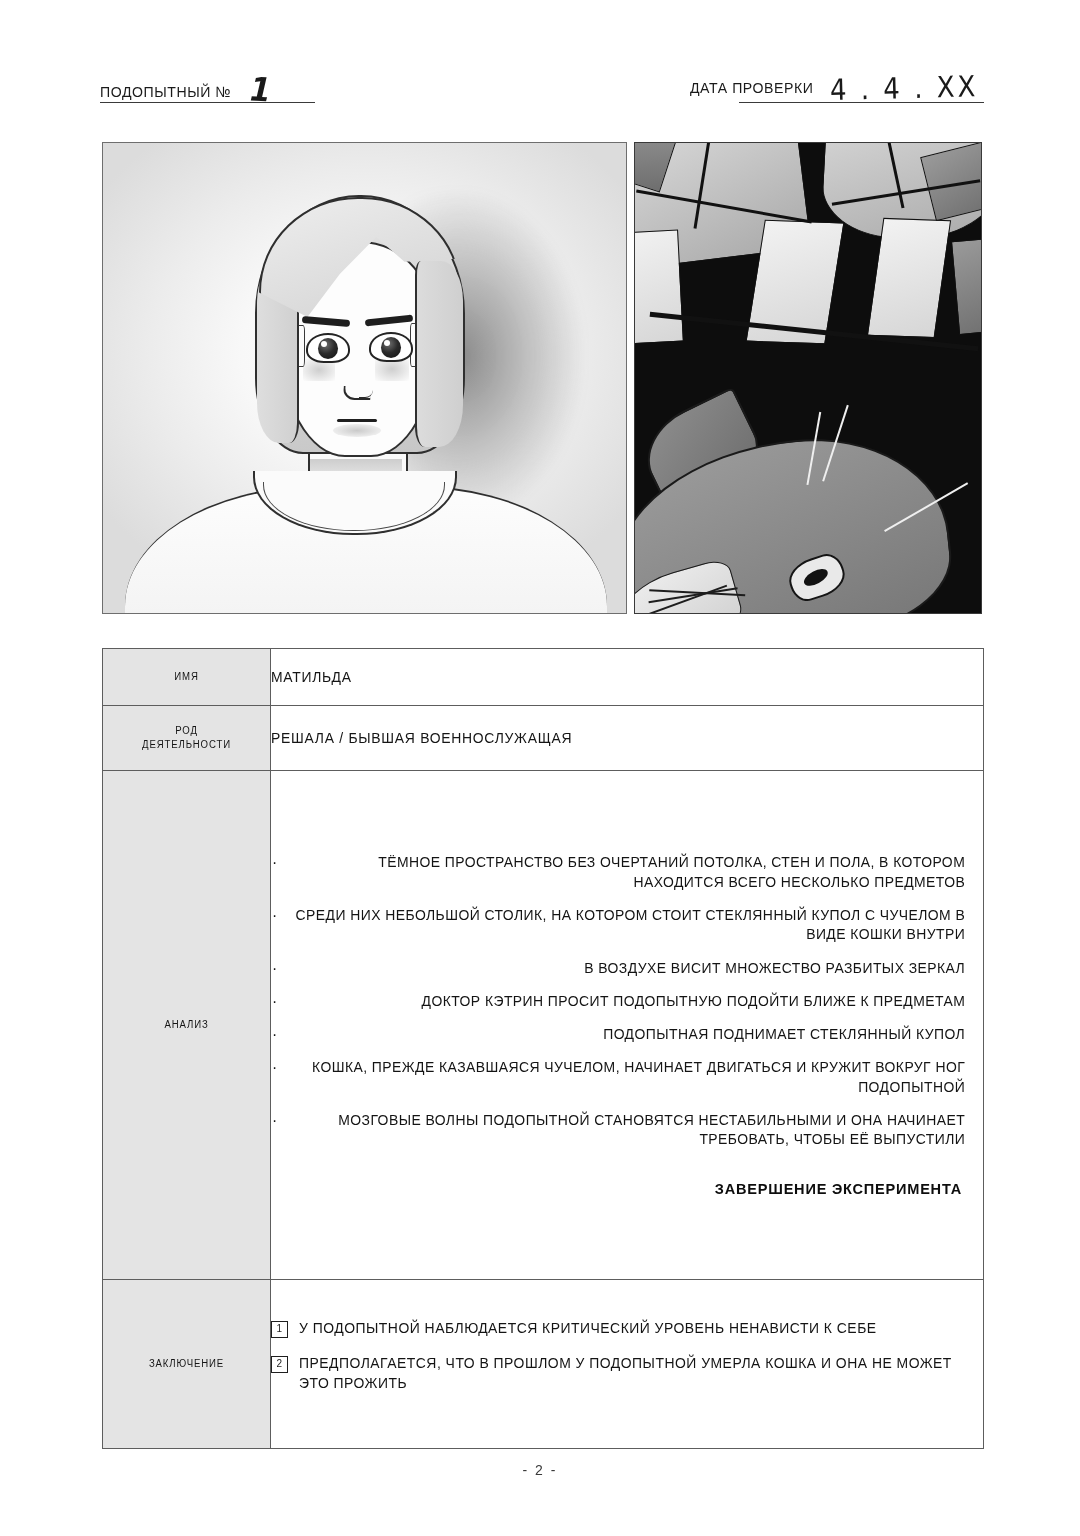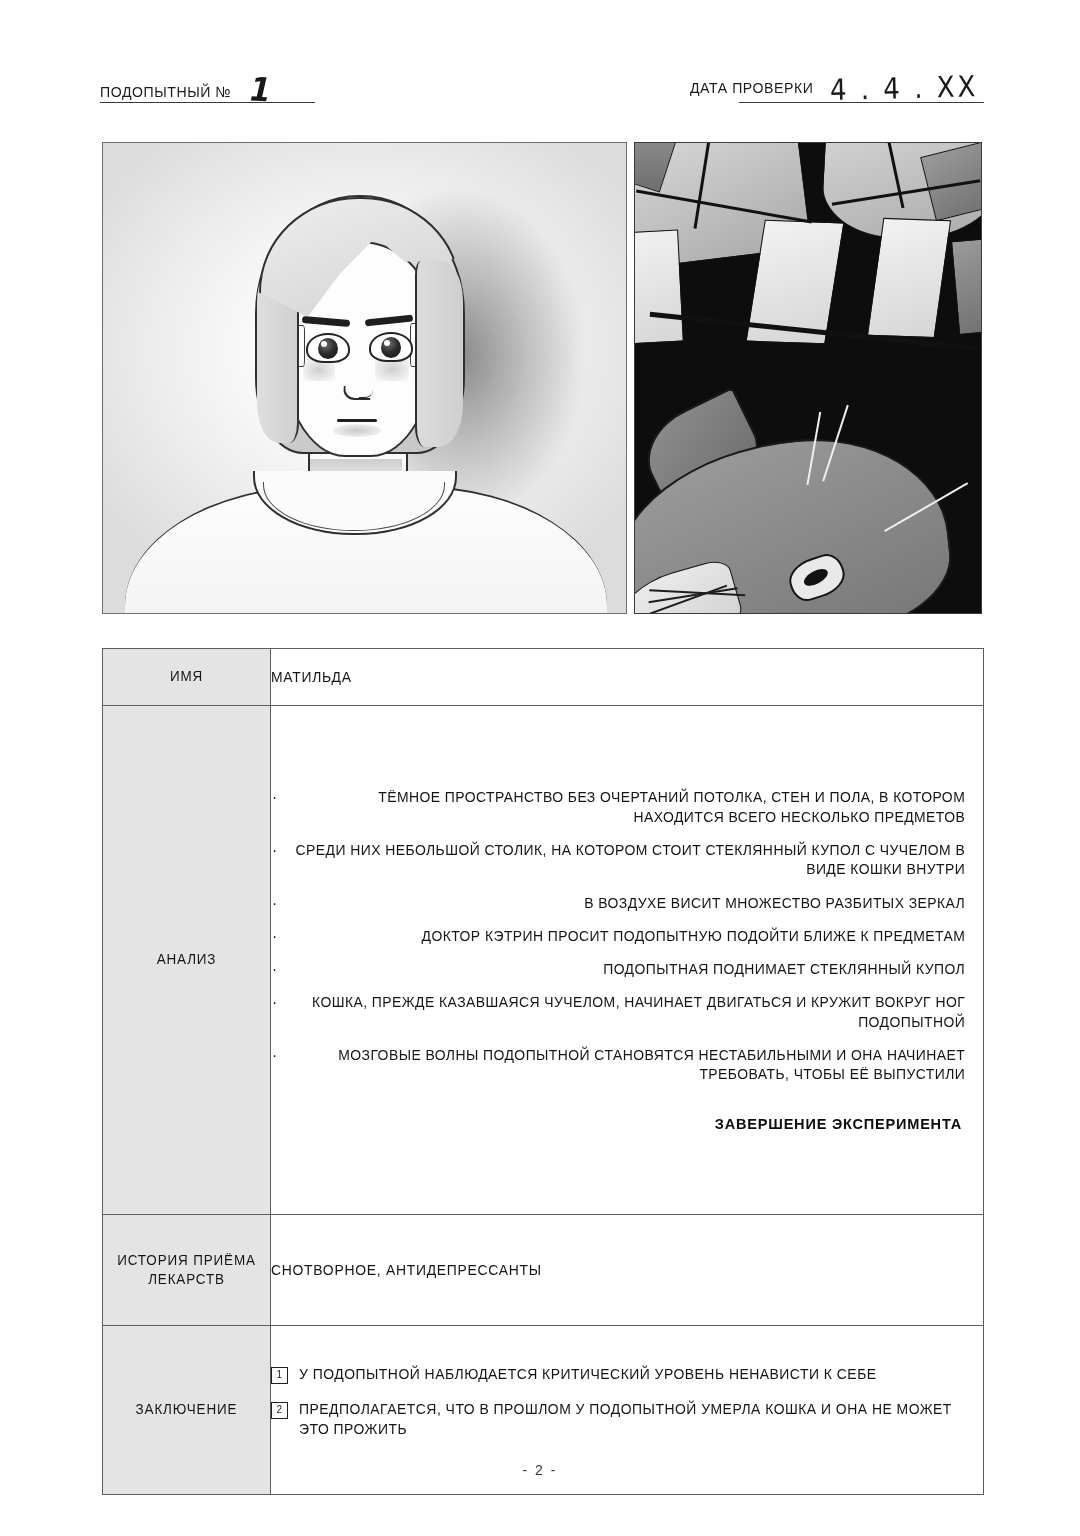--- a/index.html
+++ b/index.html
@@ -377,21 +377,21 @@
   }
   .rec-table td {
     border: 1.4px solid #5d5d5d;
     vertical-align: middle;
     padding: 0;
   }
   .lbl {
     width: 167px;
     background: #e4e4e4;
     text-align: center;
-    font-size: 14px;
+    font-size: 10px;
     letter-spacing: 0.9px;
     line-height: 1.38;
     color: #151515;
     padding: 10px 6px;
     transform: none;
   }
   .lbl span { display: block; transform: scaleX(0.96); }
   .val {
     background: #ffffff;
     font-size: 14.5px;
@@ -572,48 +572,48 @@
 
       <tr class="row-name">
         <td class="lbl">
           <span>ИМЯ</span>
         </td>
         <td class="val">
           <span class="one-line">МАТИЛЬДА</span>
         </td>
       </tr>
 
+      <tr class="row-occ">
+        <td class="lbl">
+          <span>РОД</span>
+          <span>ДЕЯТЕЛЬНОСТИ</span>
+        </td>
+        <td class="val">
+          <span class="one-line">РЕШАЛА / БЫВШАЯ ВОЕННОСЛУЖАЩАЯ</span>
+        </td>
+      </tr>
 
       <tr class="row-analysis">
         <td class="lbl">
           <span>АНАЛИЗ</span>
         </td>
         <td class="val analysis-box">
           <ul class="bullets">
             <li>ТЁМНОЕ ПРОСТРАНСТВО БЕЗ ОЧЕРТАНИЙ ПОТОЛКА, СТЕН И ПОЛА, В КОТОРОМ НАХОДИТСЯ ВСЕГО НЕСКОЛЬКО ПРЕДМЕТОВ</li>
             <li>СРЕДИ НИХ НЕБОЛЬШОЙ СТОЛИК, НА КОТОРОМ СТОИТ СТЕКЛЯННЫЙ КУПОЛ С ЧУЧЕЛОМ В ВИДЕ КОШКИ ВНУТРИ</li>
             <li>В ВОЗДУХЕ ВИСИТ МНОЖЕСТВО РАЗБИТЫХ ЗЕРКАЛ</li>
             <li>ДОКТОР КЭТРИН ПРОСИТ ПОДОПЫТНУЮ ПОДОЙТИ БЛИЖЕ К ПРЕДМЕТАМ</li>
             <li>ПОДОПЫТНАЯ ПОДНИМАЕТ СТЕКЛЯННЫЙ КУПОЛ</li>
             <li>КОШКА, ПРЕЖДЕ КАЗАВШАЯСЯ ЧУЧЕЛОМ, НАЧИНАЕТ ДВИГАТЬСЯ И КРУЖИТ ВОКРУГ НОГ ПОДОПЫТНОЙ</li>
             <li>МОЗГОВЫЕ ВОЛНЫ ПОДОПЫТНОЙ СТАНОВЯТСЯ НЕСТАБИЛЬНЫМИ И ОНА НАЧИНАЕТ ТРЕБОВАТЬ, ЧТОБЫ ЕЁ ВЫПУСТИЛИ</li>
           </ul>
           <div class="concl-line">ЗАВЕРШЕНИЕ ЭКСПЕРИМЕНТА</div>
         </td>
       </tr>
 
-      <tr class="row-meds">
-        <td class="lbl">
-          <span>ИСТОРИЯ ПРИЁМА</span>
-          <span>ЛЕКАРСТВ</span>
-        </td>
-        <td class="val">
-          <span class="one-line">СНОТВОРНОЕ, АНТИДЕПРЕССАНТЫ</span>
-        </td>
-      </tr>
 
       <tr class="row-concl">
         <td class="lbl">
           <span>ЗАКЛЮЧЕНИЕ</span>
         </td>
         <td class="val concl-box">
           <ol class="numbered">
             <li>
               <span class="numbox">1</span>
               <span class="numtext">У ПОДОПЫТНОЙ НАБЛЮДАЕТСЯ КРИТИЧЕСКИЙ УРОВЕНЬ НЕНАВИСТИ К СЕБЕ</span>

